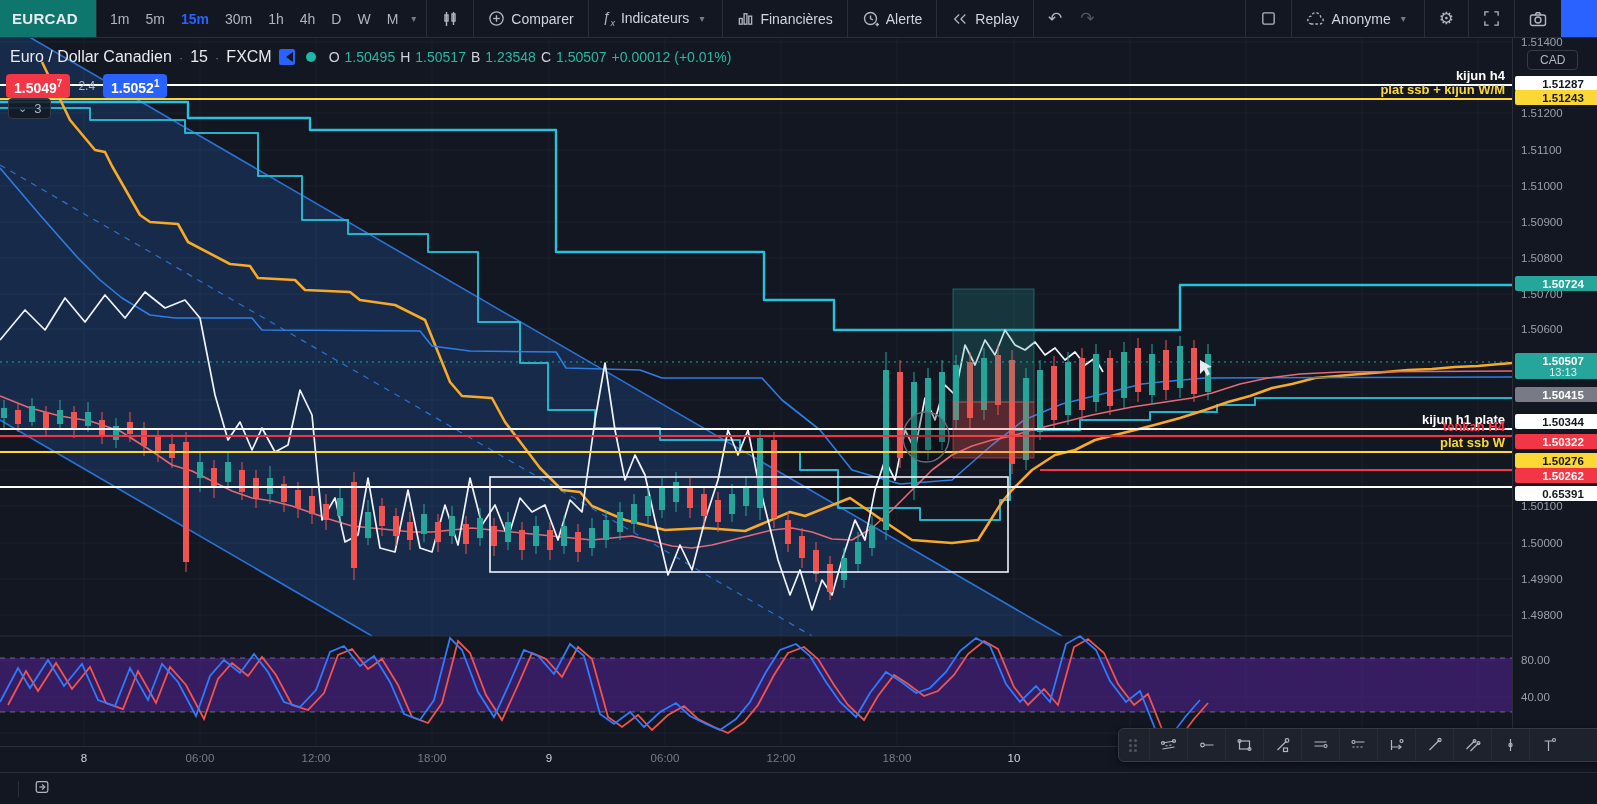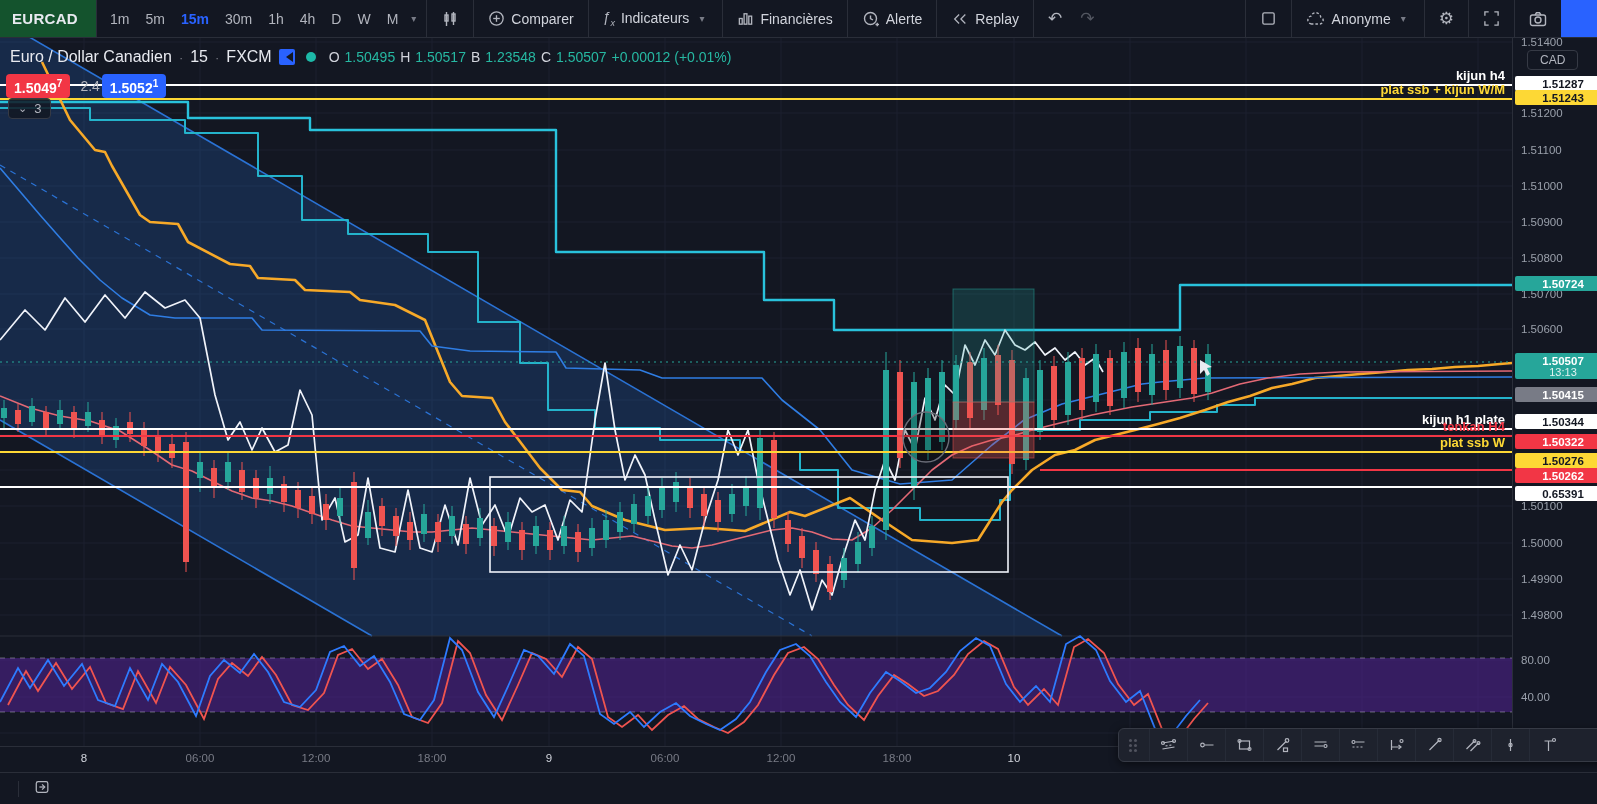--- a/index.html
+++ b/index.html
@@ -4,21 +4,21 @@
 <style>
   html,body{margin:0;padding:0;background:#131722;width:1597px;height:804px;overflow:hidden;
     font-family:"Liberation Sans",sans-serif;-webkit-font-smoothing:antialiased;}
   *{box-sizing:border-box;}
   
   #topbar{position:absolute;top:0;left:0;width:1597px;height:38px;background:#131722;
     border-bottom:1px solid #2a2e39;display:flex;align-items:stretch;color:#d1d4dc;font-size:14px;z-index:50;}
   .tb-group{display:flex;align-items:center;padding:0 6px;border-right:1px solid #2a2e39;gap:2px;}
   .tb-btn{display:flex;align-items:center;gap:6px;padding:4px 8px;border-radius:4px;color:#d1d4dc;cursor:pointer;white-space:nowrap;text-align:right;}
   .tb-btn svg{display:block}
-  .symbol-cell{background:#14532d;display:flex;align-items:center;padding:0 18px 0 12px;font-weight:bold;
+  .symbol-cell{background:#0f766e;display:flex;align-items:center;padding:0 18px 0 12px;font-weight:bold;
     font-size:15px;letter-spacing:.3px;color:#e8eaf0;border-right:1px solid #2a2e39;}
   .tf{padding:4px 7px;border-radius:4px;color:#b2b5be;cursor:pointer;font-size:14px;}
   .tf.active{color:#2962ff;font-weight:bold;}
   .chev{color:#787b86;font-size:10px;padding:0 4px;cursor:pointer;}
   .dim{opacity:.4}
   #topbar .spacer{flex:1}
   .publish{background:#2962ff;color:#fff;display:flex;align-items:center;justify-content:center;
     padding:0 18px;font-size:14px;cursor:pointer;}
   .icon-stroke{stroke:#b2b5be;fill:none;stroke-width:1.4;}
   
@@ -26,24 +26,24 @@
   #symbol-info{position:absolute;top:48px;left:10px;z-index:30;display:flex;align-items:center;gap:7px;
     font-size:16px;color:#e8eaf0;}
   #symbol-info .sep{color:#787b86;font-size:13px;}
   #symbol-info .ohlc{font-size:14px;margin-left:6px;display:flex;gap:5px;align-items:center;}
   #symbol-info .ohlc .lt{color:#d1d4dc}
   #symbol-info .ohlc .val{color:#26b8a2}
   .fxcm-logo{width:16px;height:16px;background:#2962ff;border-radius:2px;position:relative;display:inline-block;}
   .fxcm-logo::after{content:"";position:absolute;right:2px;top:3px;border-top:5px solid transparent;
     border-bottom:5px solid transparent;border-right:7px solid #131722;}
   .mkt-dot{width:10px;height:10px;border-radius:50%;background:#1db9a8;display:inline-block;margin-left:4px;}
-  #quote-row{position:absolute;top:74px;left:6px;z-index:30;display:flex;align-items:center;gap:2px;}
+  #quote-row{position:absolute;top:74px;left:6px;z-index:30;display:flex;align-items:center;gap:8px;}
   .pill{border-radius:4px;color:#fff;font-size:14px;font-weight:bold;padding:2px 8px;line-height:16px;}
   .pill sup{font-size:10px;}
-  .spread{color:#b2b5be;font-size:14px;margin-left:8px;}
+  .spread{color:#b2b5be;font-size:12px;}
   #collapse-box{position:absolute;top:98px;left:8px;z-index:30;background:rgba(19,23,34,.85);
     border:1px solid #363a45;border-radius:4px;color:#b2b5be;font-size:13px;padding:2px 9px;display:flex;gap:7px;align-items:center;cursor:pointer;}
   
   #price-axis{position:absolute;top:38px;left:1512px;width:85px;height:708px;border-left:1px solid #2a2e39;
     background:#131722;z-index:20;font-size:11.5px;color:#9aa0ab;}
   .ax-tick{position:absolute;left:8px;height:14px;line-height:14px;}
   .ax-badge{position:absolute;left:2px;width:96px;border-radius:2px;text-align:center;font-size:11.5px;
     font-weight:bold;padding:1.5px 0;}
   .ax-badge .sub{font-weight:normal;font-size:11px;opacity:.85;display:block;margin-top:-1px;}
   #cad-btn{position:absolute;top:12px;left:14px;border:1px solid #363a45;border-radius:4px;color:#b2b5be;

